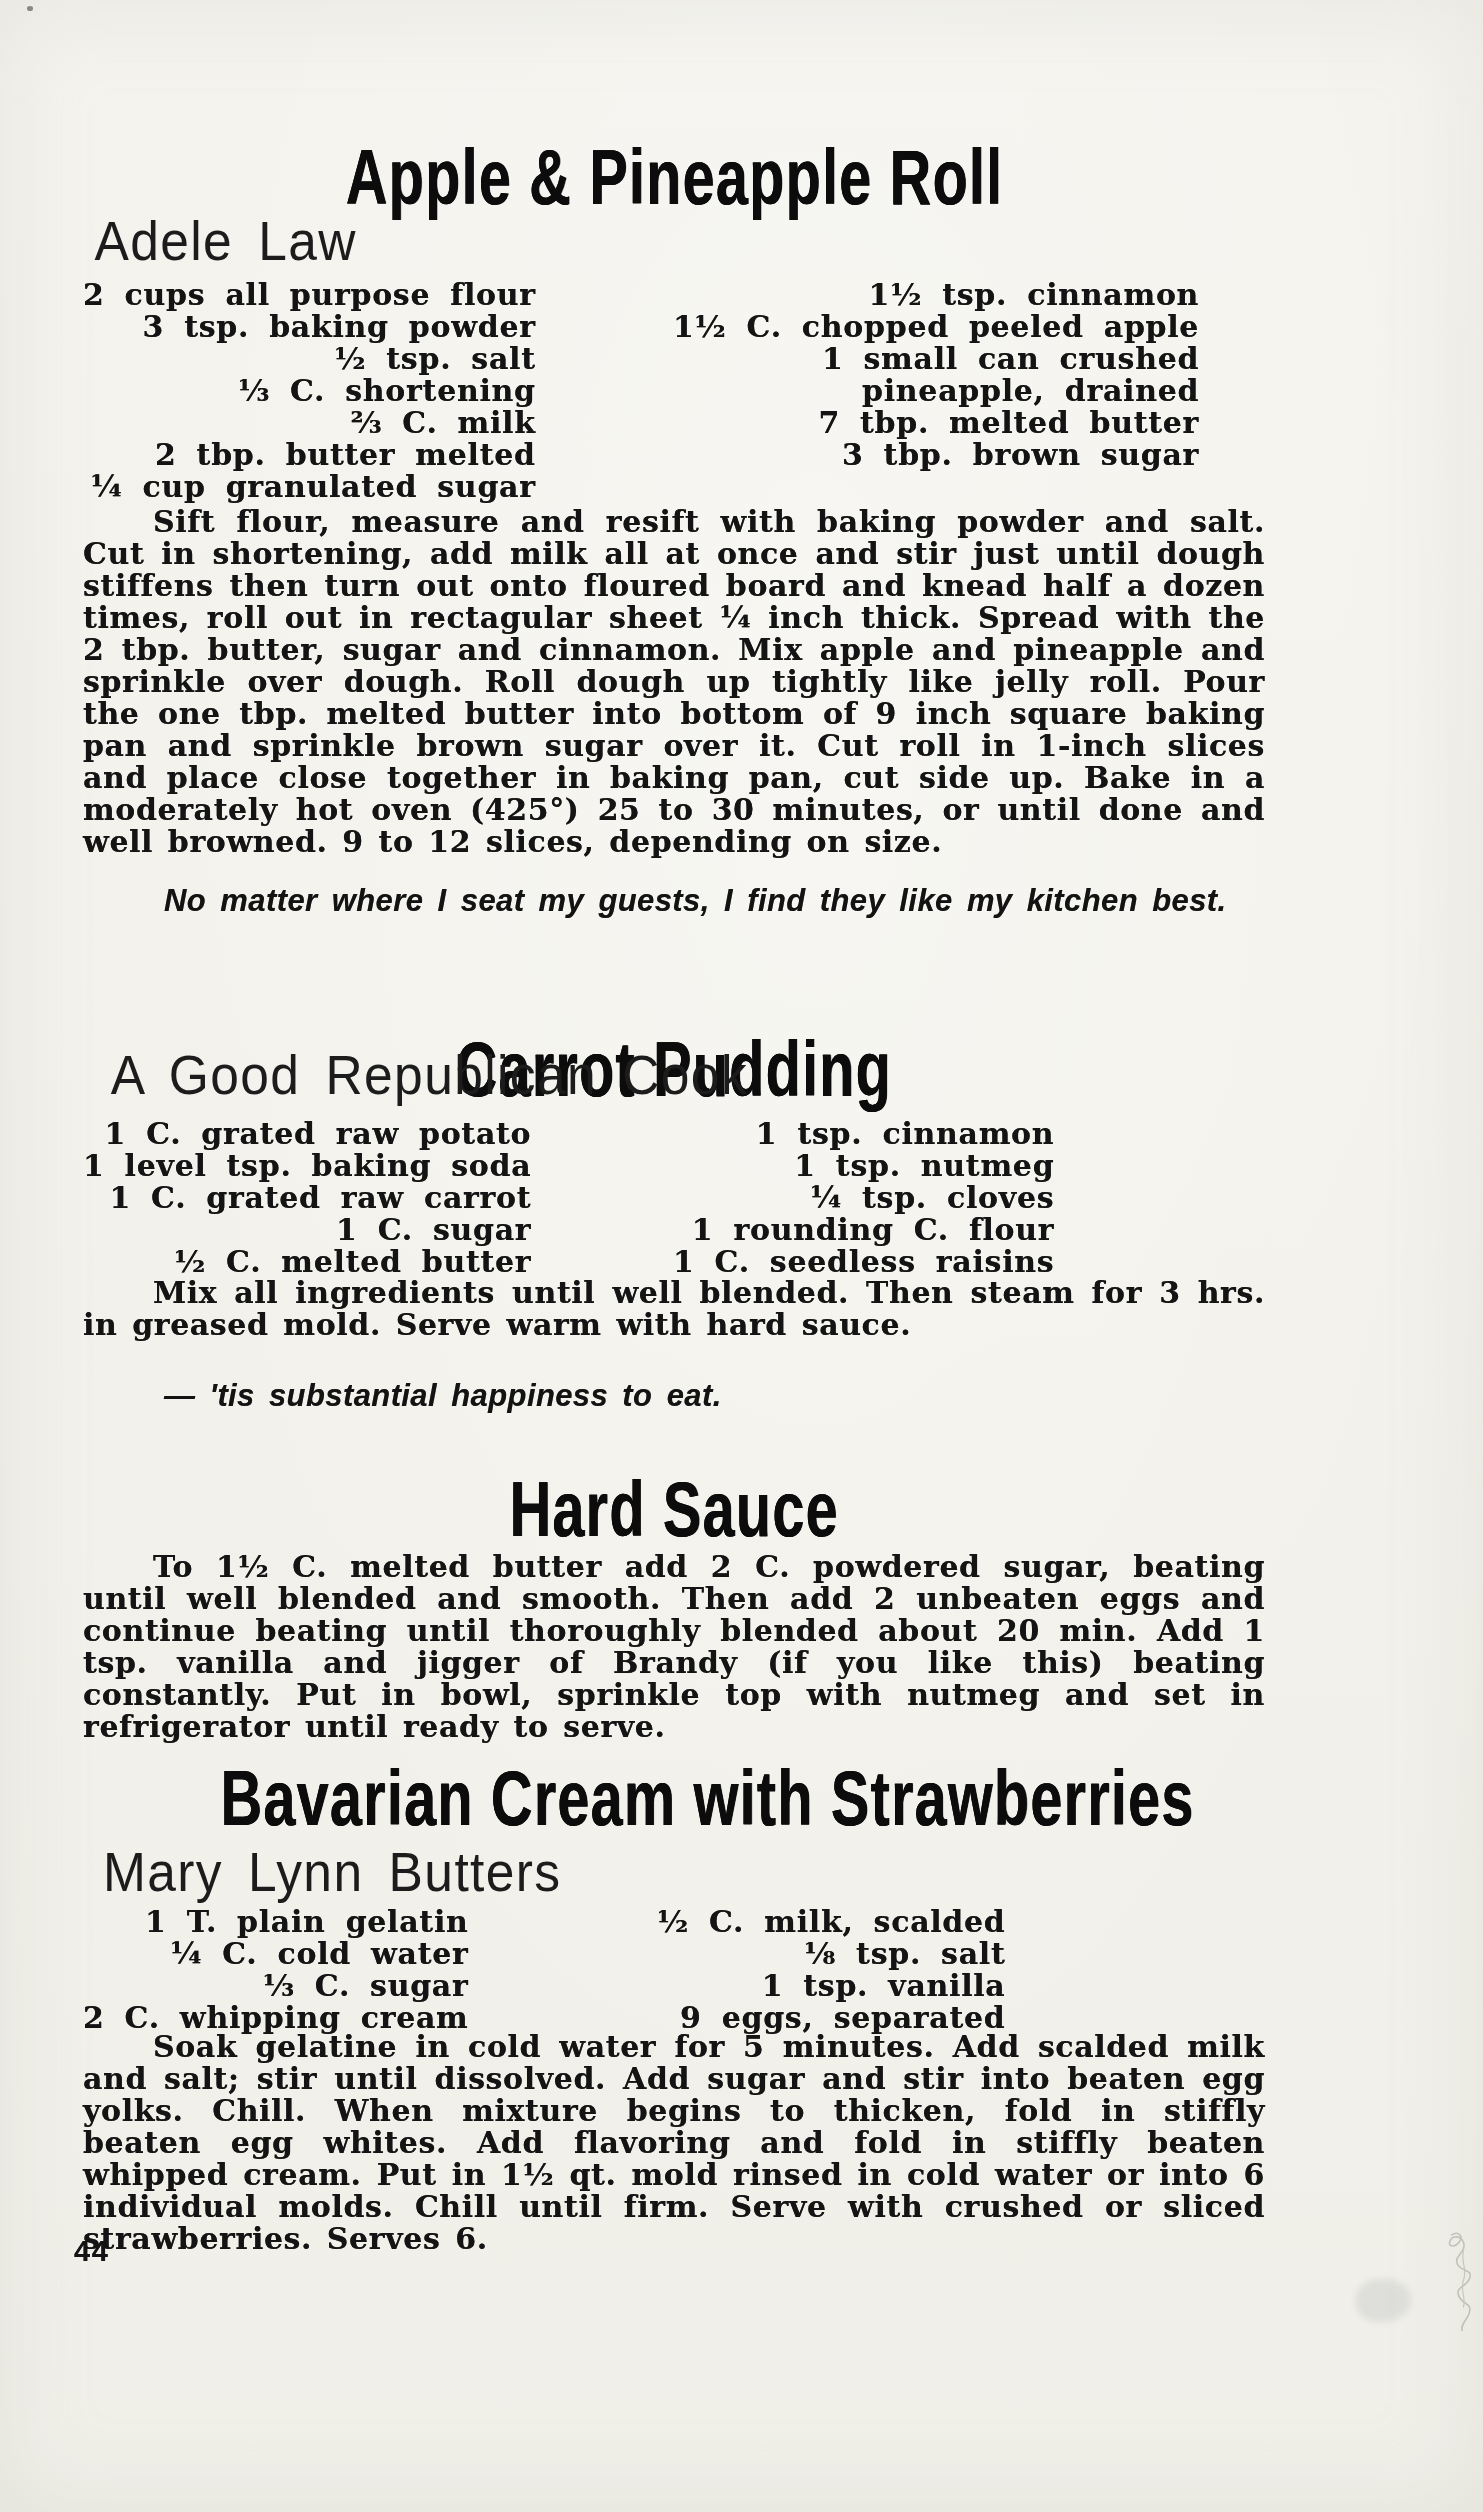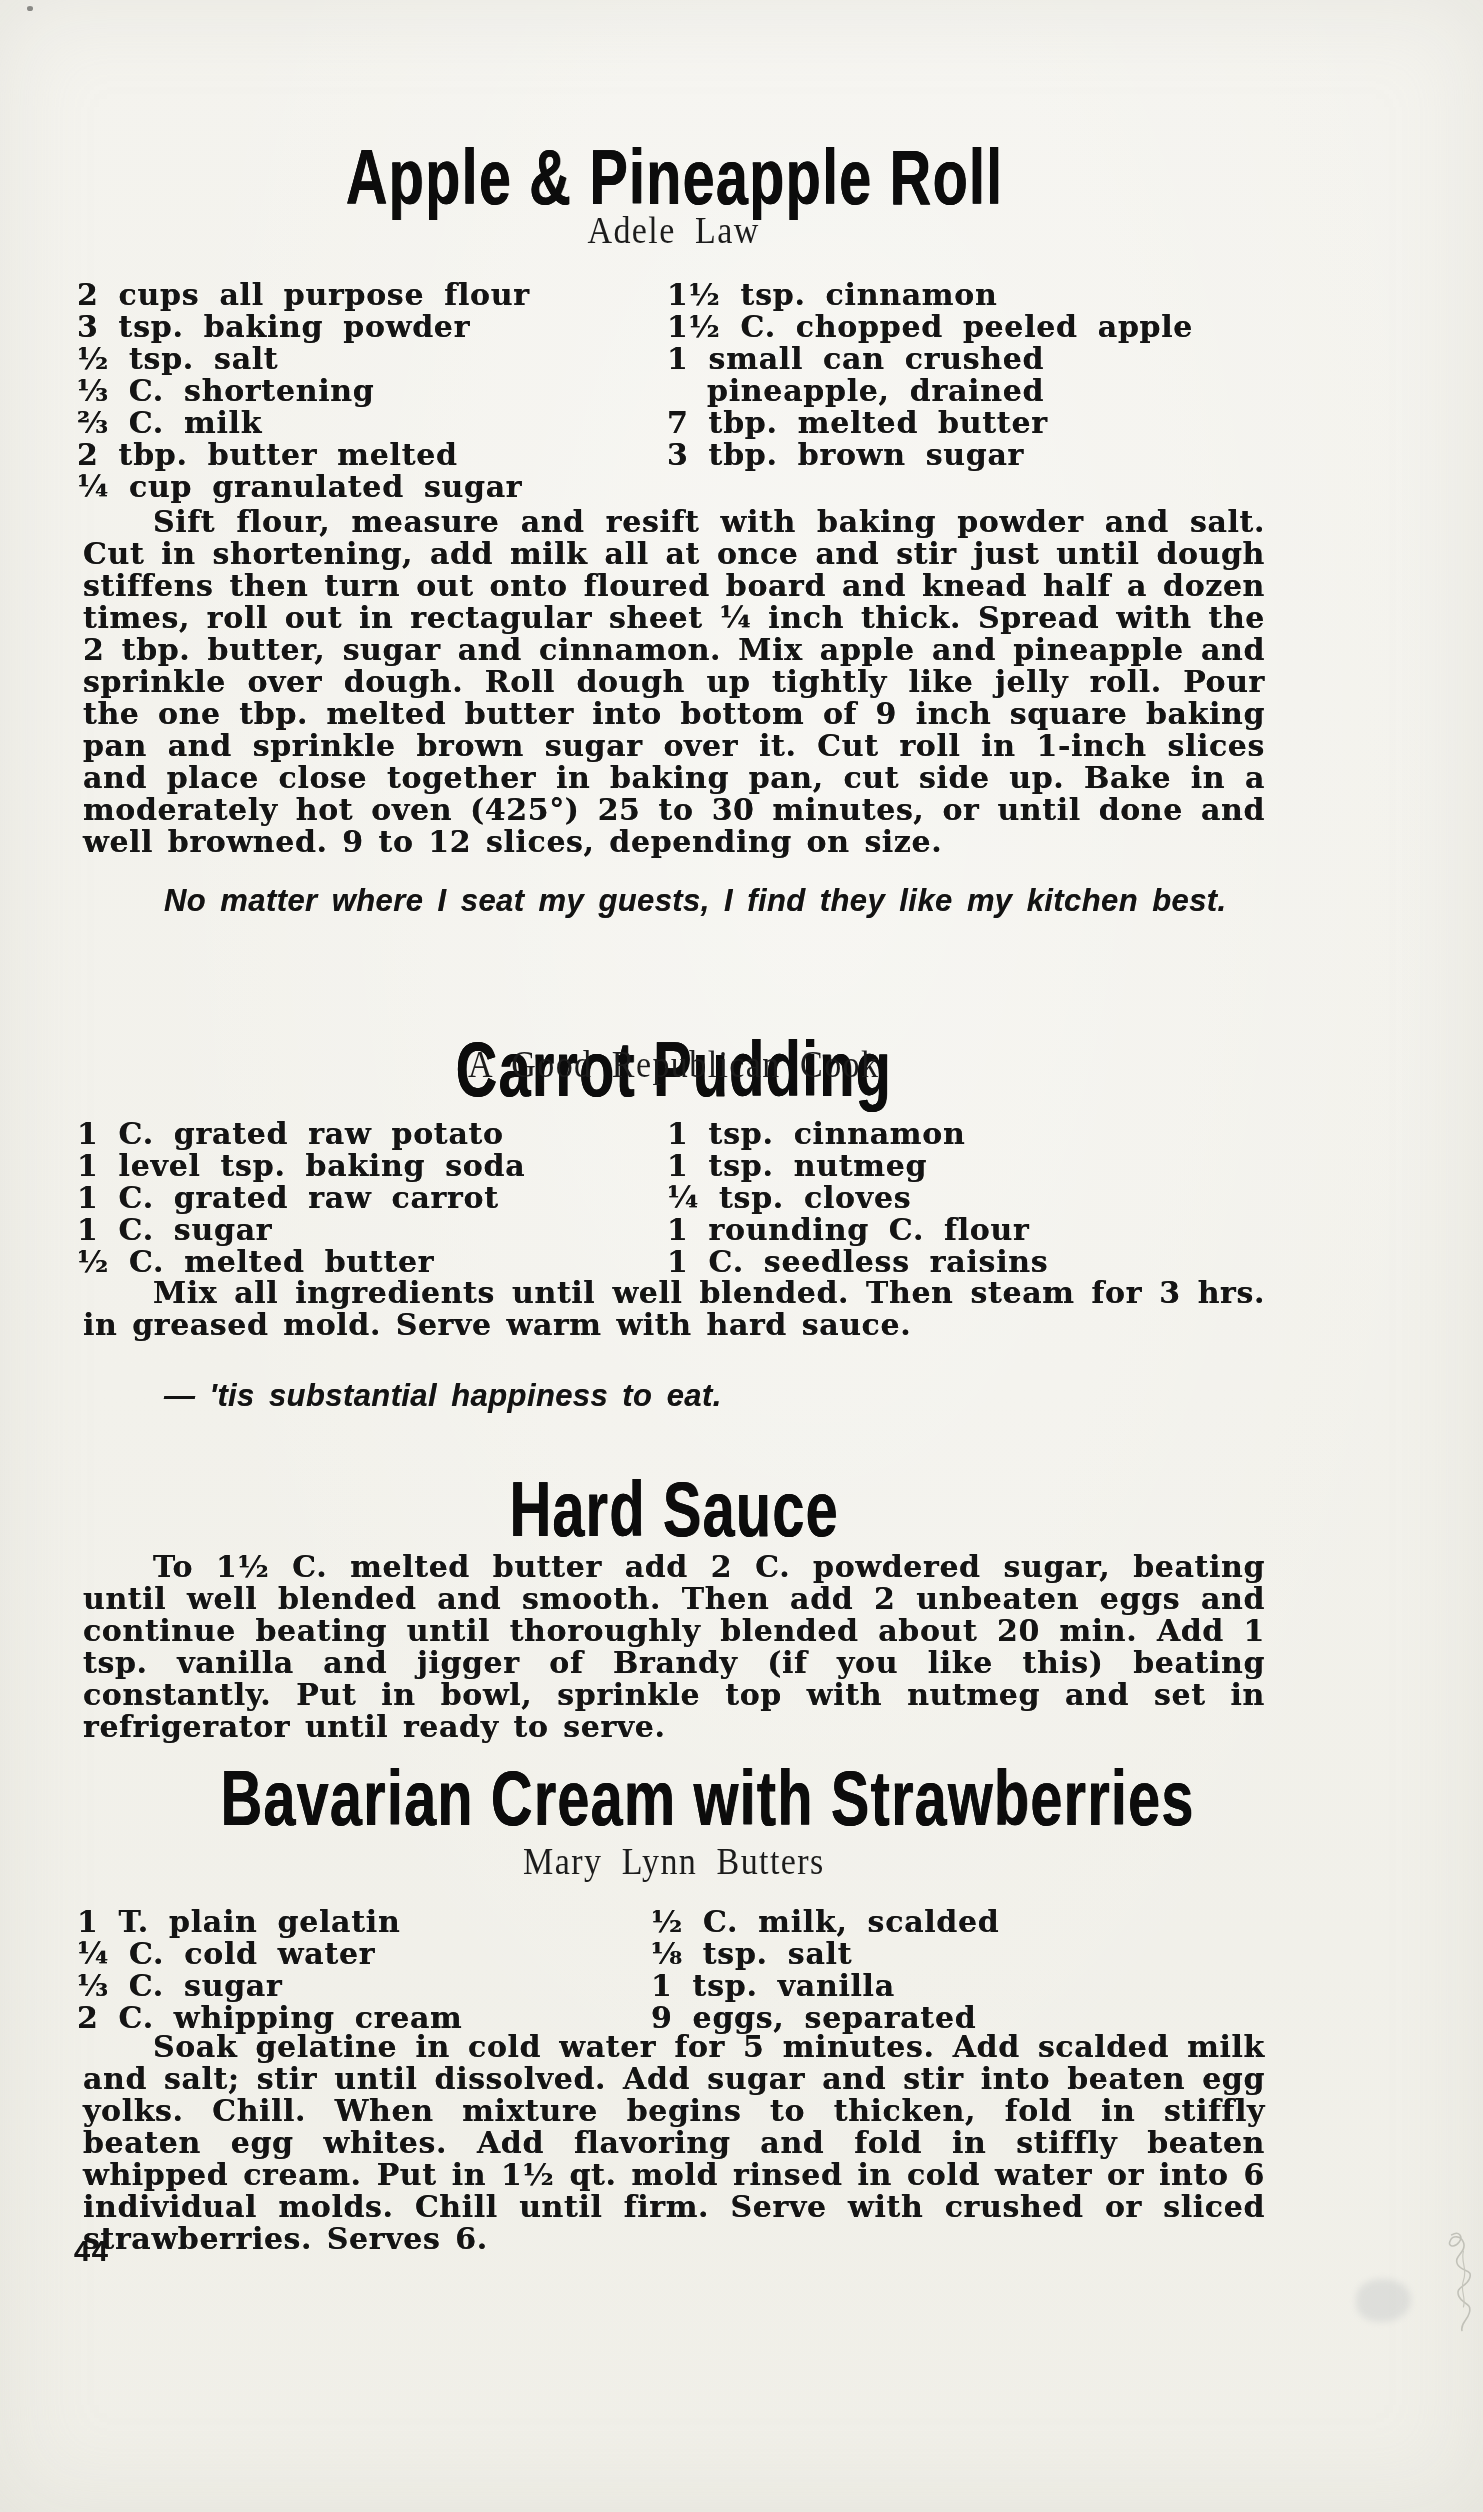--- a/index.html
+++ b/index.html
@@ -28,36 +28,36 @@
     letter-spacing:1.5px;
   }
   .recipe-title .squeeze{
     display:inline-block;
     transform:scaleX(0.78) scaleY(1.04);
     transform-origin:center top;
     text-shadow:0 0 0.7px #000, 0.7px 0 0.4px rgba(0,0,0,.55);
   }
   .contributor{
     left:83px;width:1182px;
-    text-align:center;
-    font-family:Liberation Serif, serif;
+    text-align:left;
+    font-family:Liberation Sans, sans-serif;
     font-weight:normal;
-    font-size:37px;
+    font-size:56px;
     line-height:1.05;
     color:#1c1c1c;
     letter-spacing:1.5px;
     word-spacing:10.3px;
     white-space:nowrap;
   }
   .contributor .squeeze{
     display:inline-block;
     transform:scaleX(0.92);
     transform-origin:center top;
   }
-  .ing-block{left:77px;width:1183px;}
+  .ing-block{left:83px;width:1183px;text-align:right;}
   .ing-col{position:absolute;top:0;white-space:pre;}
   .ing-col.left{left:0;}
   .ing-col.right{left:590px;}
   .ing-col.right-bav{left:574px;}
   .ing-line{
     font-family:"DejaVu Serif","Liberation Serif",serif;
     font-weight:bold;
     font-size:30px;
     line-height:32px;
     letter-spacing:0.7px;

